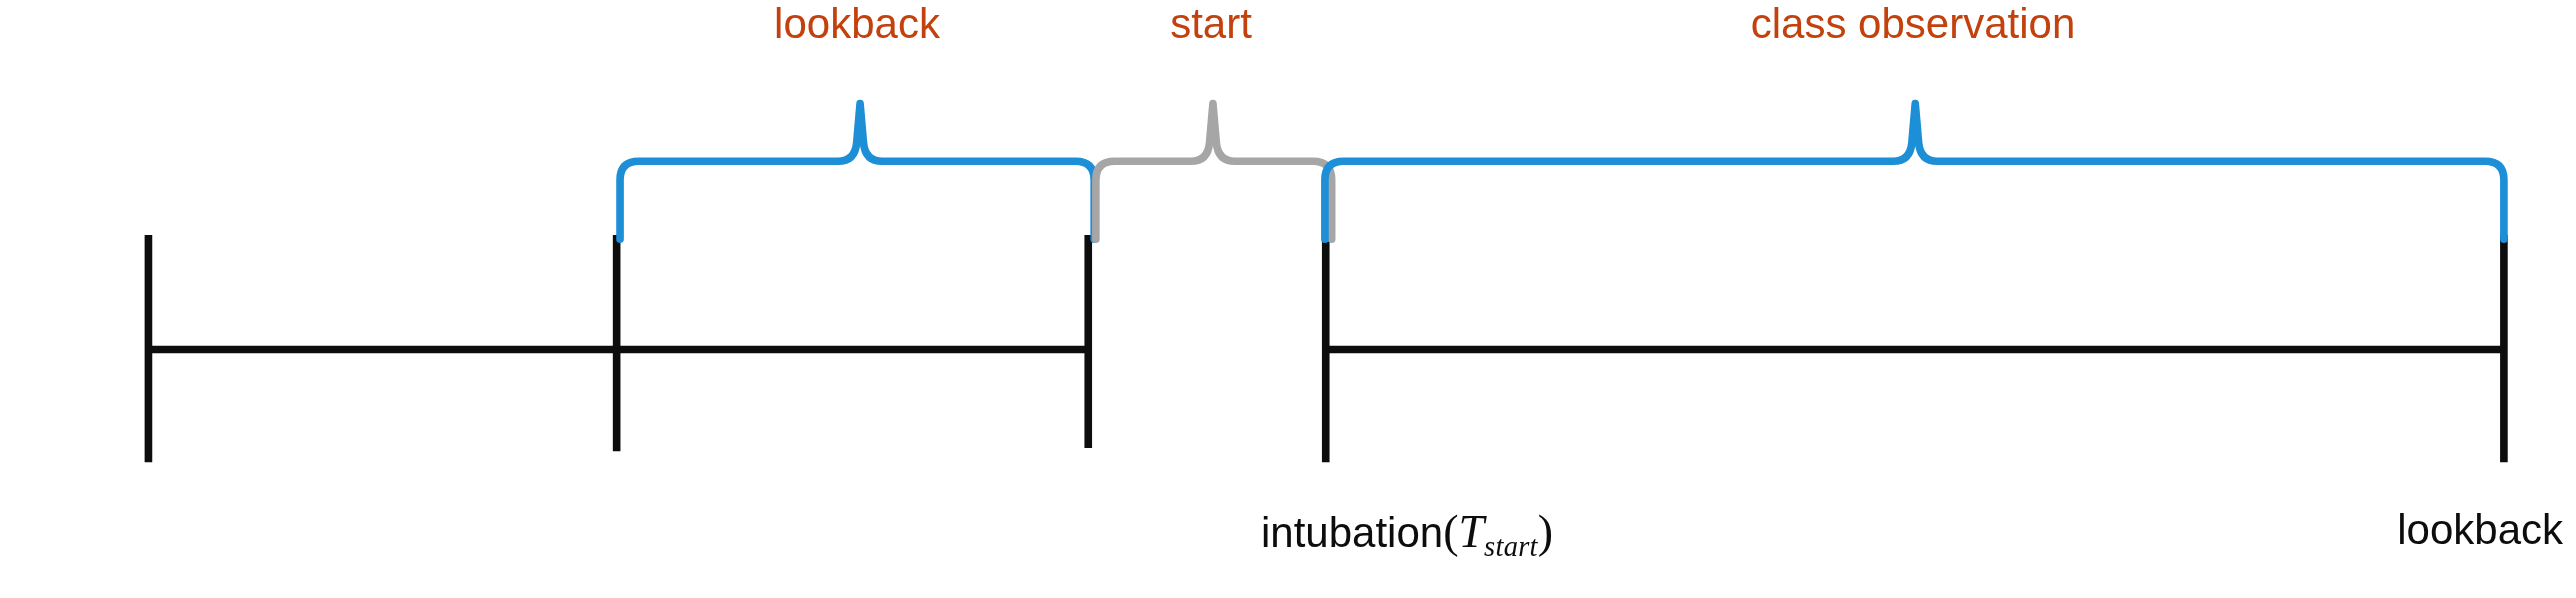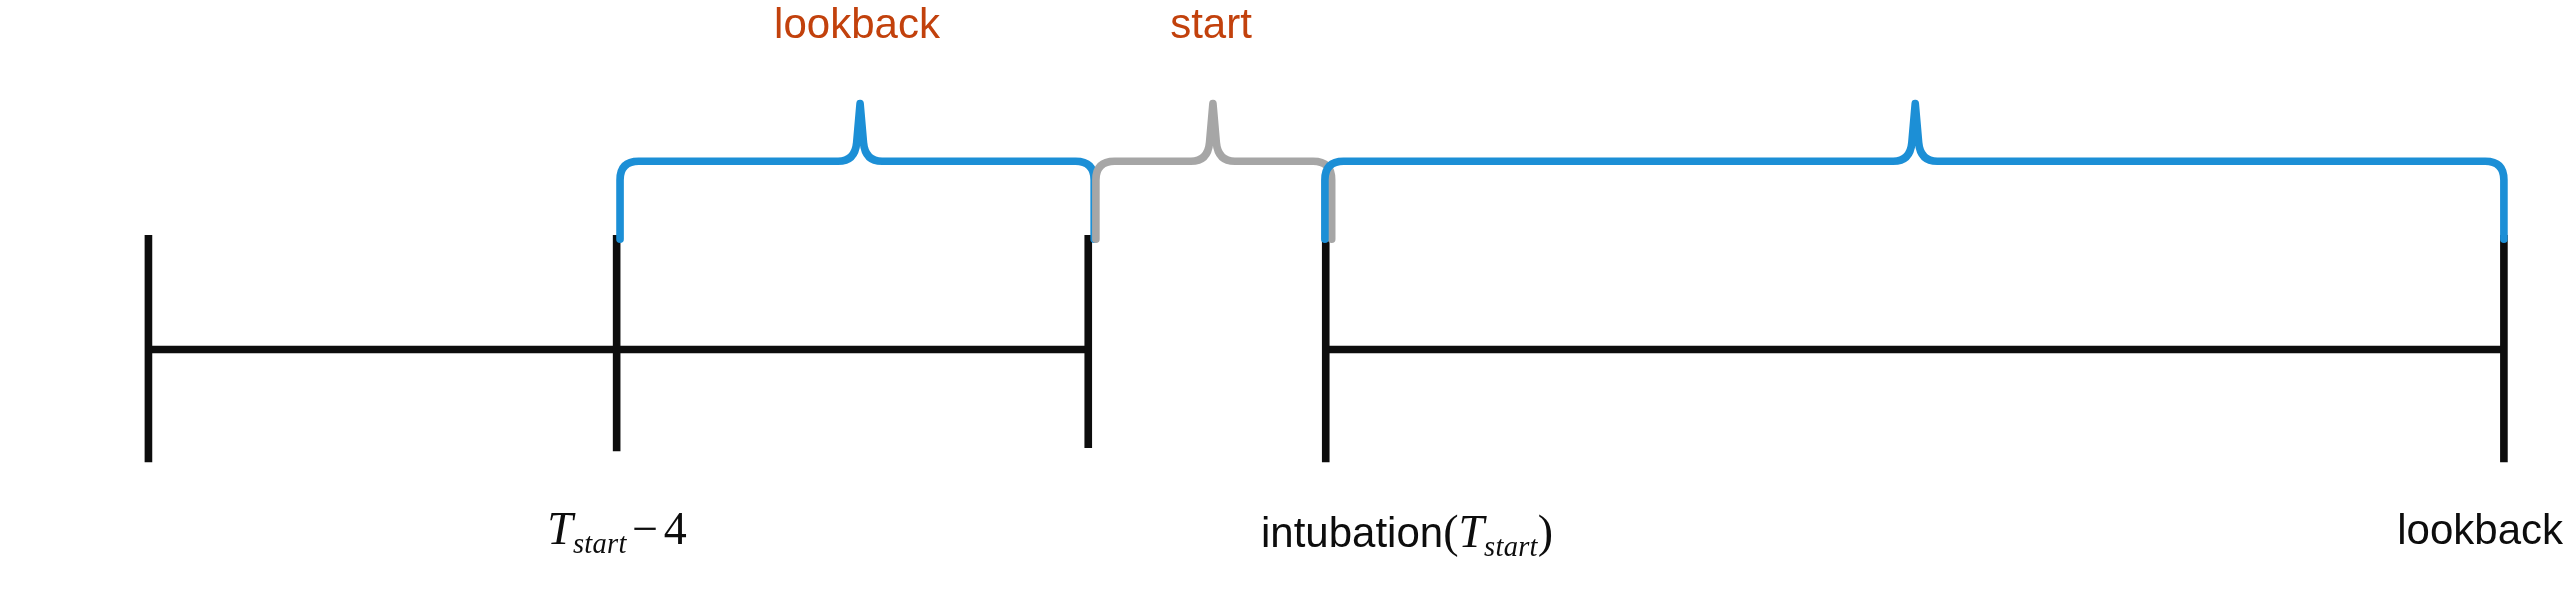--- a/index.html
+++ b/index.html
@@ -127,25 +127,23 @@
                L 2930 190
                Q 2952 190 2952 212
                L 2952 282"></path>
     </g>
   </svg>
 
   <div class="brace-label" style="left:857px; top:3.4px;">lookback</div>
 
   <div class="brace-label" style="left:1211px; top:3.4px;">start</div>
 
+  <div class="brace-label" style="left:1913px; top:3.4px;">class observation</div>
 
 
-  <div class="axis-label center" style="left:617px; top:506px;">
-    <span class="math"><span>T</span><span class="sub">start</span><span class="op">−</span><span class="num">4</span></span>
-  </div>
 
 
   <div class="axis-label left" style="left:1241px; top:509px;margin-left:20px;"><span>intubation</span><span class="math"><span class="paren">(</span><span>T</span><span class="sub">start</span><span class="paren">)</span></span>
   </div>
 
   <div class="axis-label right" style="left:2563px; top:509px;">lookback</div>
 
 </div>
 
 

